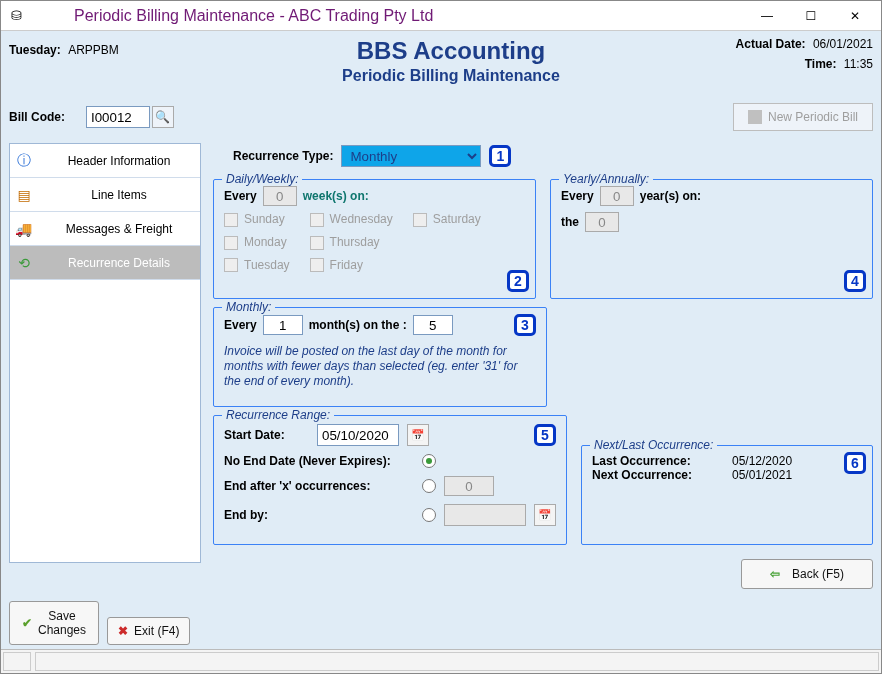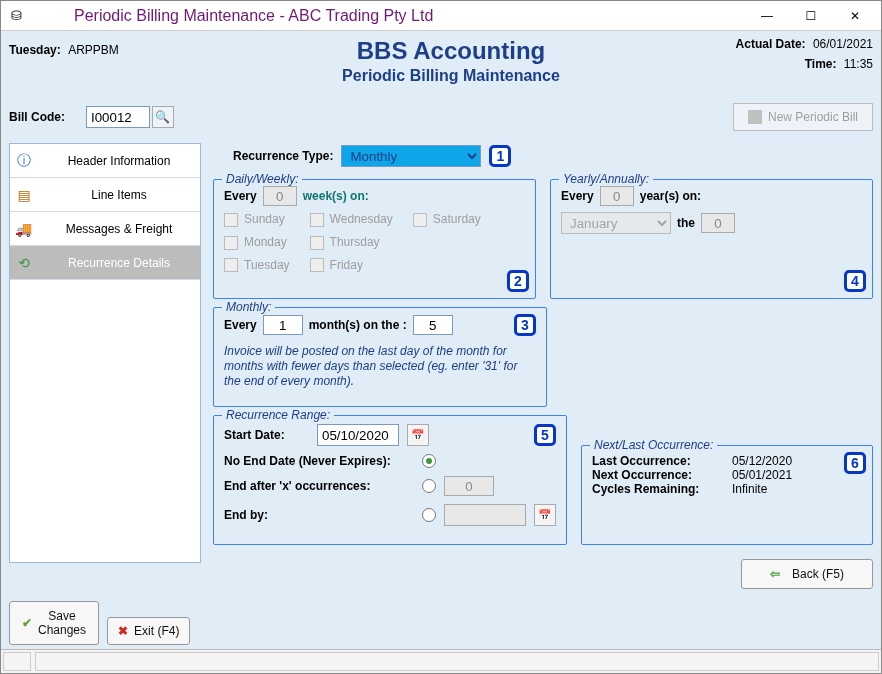--- a/index.html
+++ b/index.html
@@ -202,21 +202,20 @@
           </div>
 
           <div class="fieldset ya" style="position:relative;">
             <span class="legend">Yearly/Annually:</span>
             <div class="ya-row1">
               <span style="font-weight:bold;">Every</span>
               <input class="num-input" disabled="" value="0" style="">
               <span style="font-weight:bold;">year(s) on:</span>
             </div>
             <div class="ya-row2">
-              <select class="ya-select" disabled=""><option>January</option></select>
               <span style="font-weight:bold;">the</span>
               <input class="num-input" disabled="" value="0" style="">
             </div>
             <span class="badge badge-abs" style="bottom:6px;">4</span>
           </div>
         </div>
 
         <div class="row2">
           <div class="fieldset monthly" style="flex:1;position:relative;">
             <span class="legend">Monthly:</span>
@@ -263,24 +262,20 @@
               <span class="legend">Next/Last Occurrence:</span>
               <span class="badge badge-abs" style="top:6px;">6</span>
               <div class="nlo-row" style="margin-top:2px;">
                 <span class="k">Last Occurrence:</span>
                 <span>05/12/2020</span>
               </div>
               <div class="nlo-row">
                 <span class="k">Next Occurrence:</span>
                 <span>05/01/2021</span>
               </div>
-              <div class="nlo-row">
-                <span class="k">Cycles Remaining:</span>
-                <span>Infinite</span>
-              </div>
             </div>
           </div>
         </div>
 
         <div class="back-row">
           <div class="btn back-btn">
             <span class="left-arrow">⇦</span>
             <span>Back (F5)</span>
           </div>
         </div>

